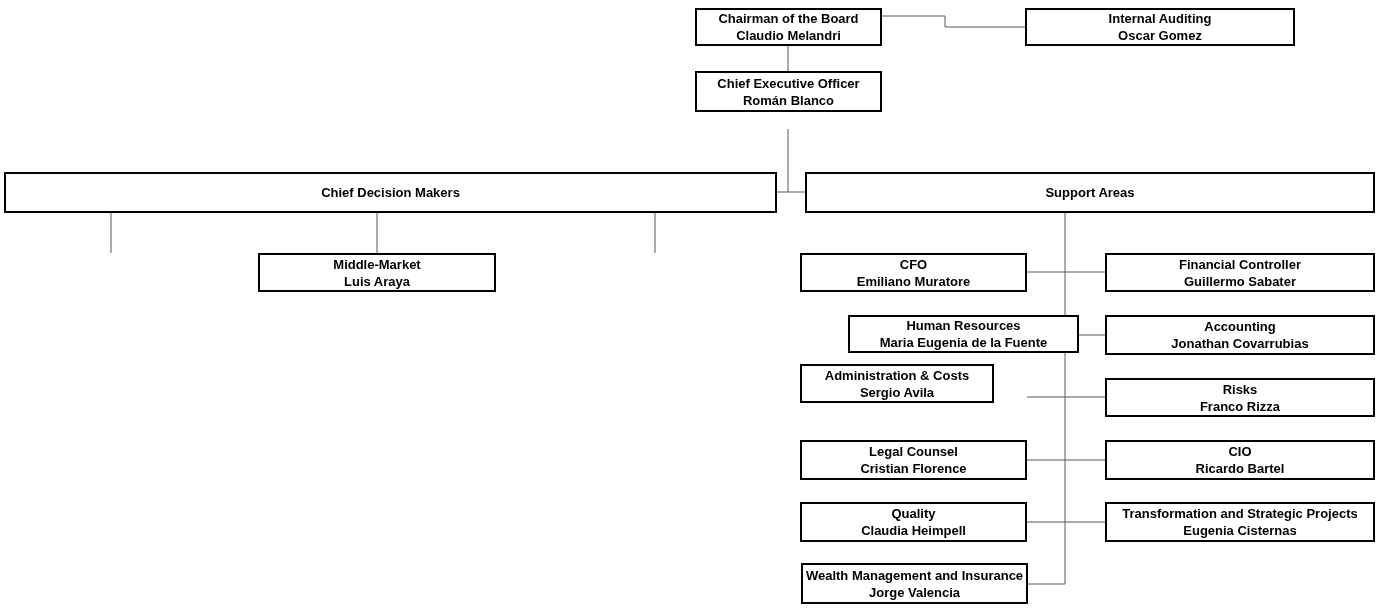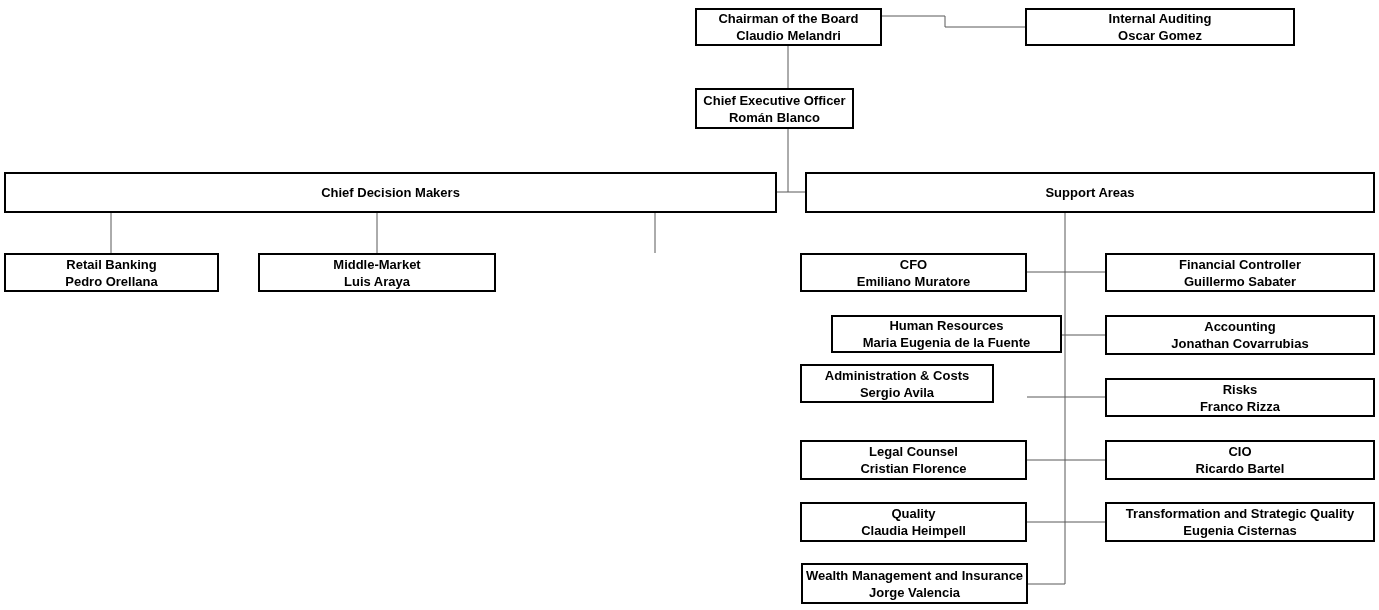--- a/index.html
+++ b/index.html
@@ -59,55 +59,51 @@
   <div class="node" style="left:695px;top:8px;width:187px;height:38px">
     <div class="t">Chairman of the Board</div>
     <div class="n">Claudio Melandri</div>
   </div>
 
   <div class="node" style="left:1025px;top:8px;width:270px;height:38px">
     <div class="t">Internal Auditing</div>
     <div class="n">Oscar Gomez</div>
   </div>
 
-  <div class="node" style="left:695px;top:88px;width:159px;height:41px">
+  <div class="node" style="left:695px;top:71px;width:187px;height:41px">
     <div class="t">Chief Executive Officer</div>
     <div class="n">Román Blanco</div>
   </div>
 
   <div class="node" style="left:4px;top:172px;width:773px;height:41px">
     <div class="t">Chief Decision Makers</div>
   </div>
 
   <div class="node" style="left:805px;top:172px;width:570px;height:41px">
     <div class="t">Support Areas</div>
   </div>
 
-  <div class="node" style="left:4px;top:253px;width:215px;height:39px">
-    <div class="t">Retail Banking</div>
-    <div class="n">Pedro Orellana</div>
-  </div>
 
   <div class="node" style="left:258px;top:253px;width:238px;height:39px">
     <div class="t">Middle-Market</div>
     <div class="n">Luis Araya</div>
   </div>
 
 
   <div class="node" style="left:800px;top:253px;width:227px;height:39px">
     <div class="t">CFO</div>
     <div class="n">Emiliano Muratore</div>
   </div>
 
   <div class="node" style="left:1105px;top:253px;width:270px;height:39px">
     <div class="t">Financial Controller</div>
     <div class="n">Guillermo Sabater</div>
   </div>
 
-  <div class="node" style="left:831px;top:315px;width:231px;height:38px">
+  <div class="node" style="left:848px;top:315px;width:231px;height:38px">
     <div class="t">Human Resources</div>
     <div class="n">Maria Eugenia de la Fuente</div>
   </div>
 
   <div class="node" style="left:1105px;top:315px;width:270px;height:40px">
     <div class="t">Accounting</div>
     <div class="n">Jonathan Covarrubias</div>
   </div>
 
   <div class="node" style="left:800px;top:364px;width:194px;height:39px">
@@ -129,21 +125,21 @@
     <div class="t">CIO</div>
     <div class="n">Ricardo Bartel</div>
   </div>
 
   <div class="node" style="left:800px;top:502px;width:227px;height:40px">
     <div class="t">Quality</div>
     <div class="n">Claudia Heimpell</div>
   </div>
 
   <div class="node" style="left:1105px;top:502px;width:270px;height:40px">
-    <div class="t">Transformation and Strategic Quality</div>
+    <div class="t">Transformation and Strategic Projects</div>
     <div class="n">Eugenia Cisternas</div>
   </div>
 
   <div class="node" style="left:801px;top:563px;width:227px;height:41px">
     <div class="t">Wealth Management and Insurance</div>
     <div class="n">Jorge Valencia</div>
   </div>
 
 </div>
 

